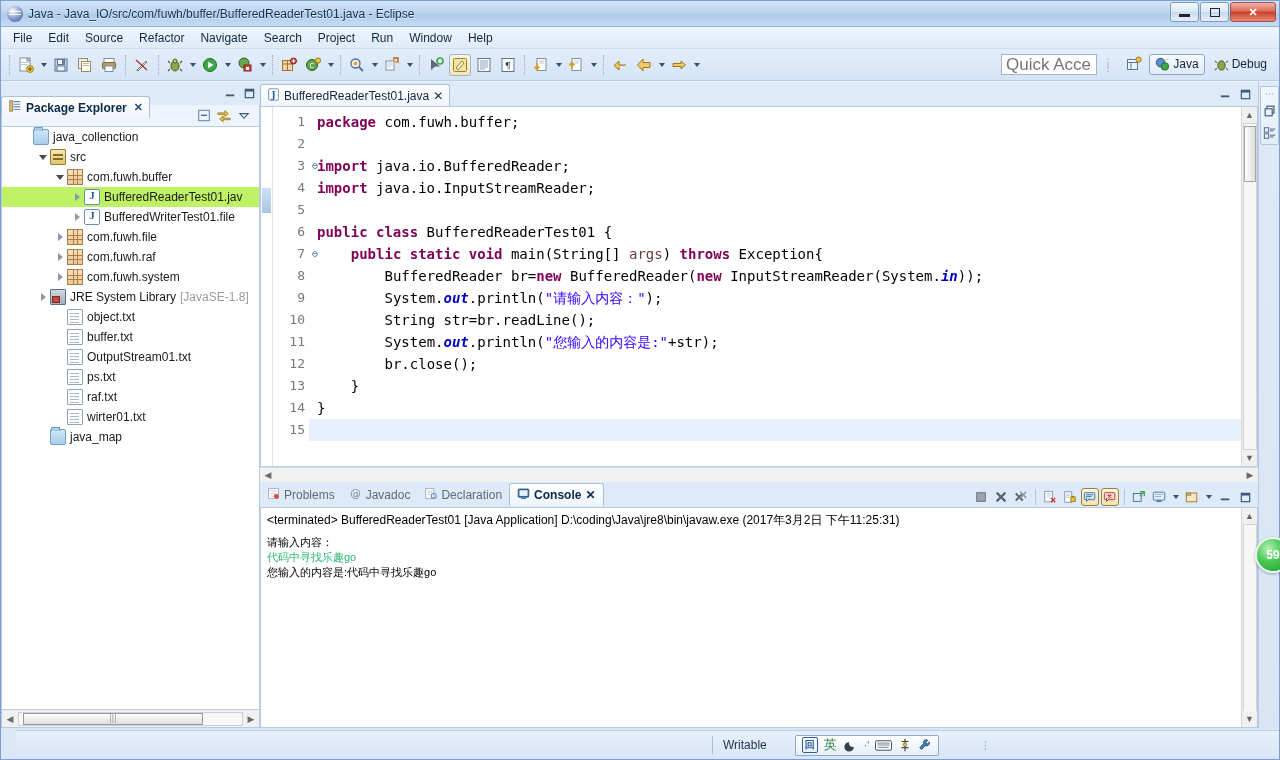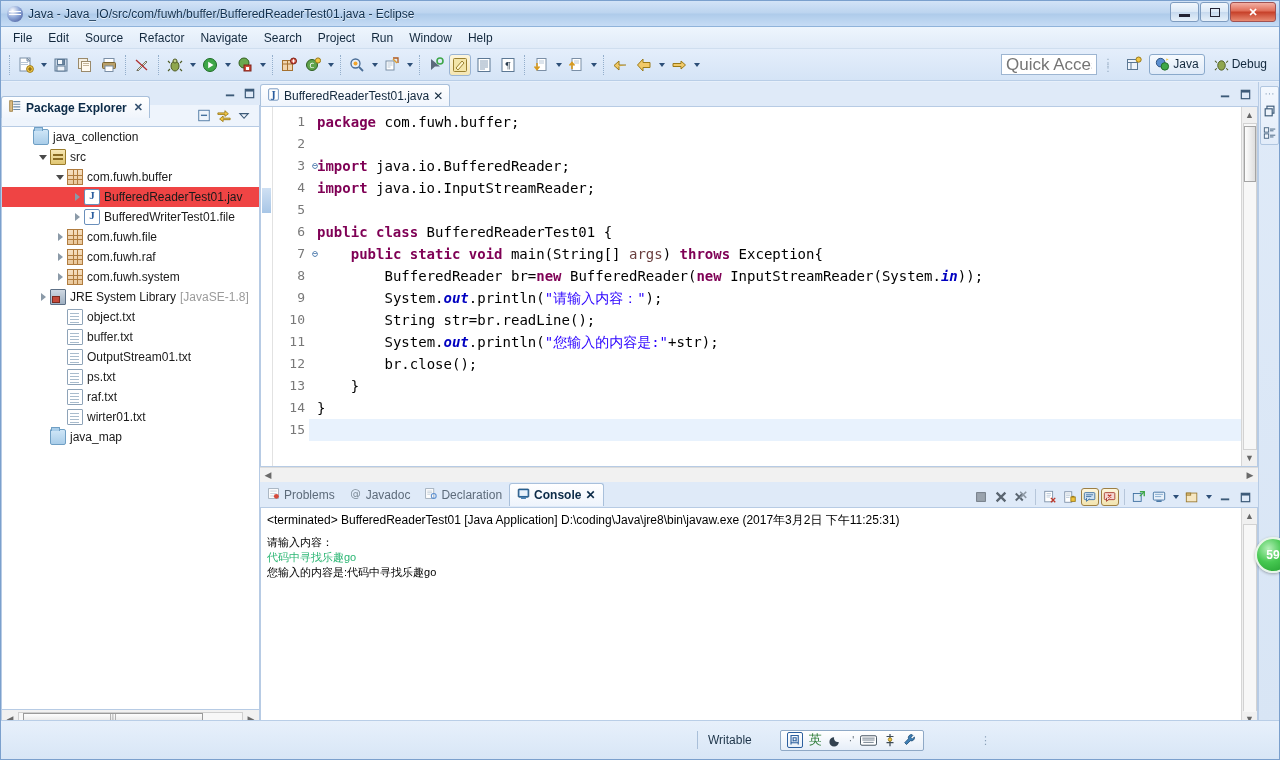--- a/index.html
+++ b/index.html
@@ -155,21 +155,21 @@
     display:flex; align-items:center; justify-content:flex-end; gap:6px; padding-right:8px;
   }
   #tree-box {
     flex: 1; background:#ffffff; border:1px solid #b7cbe4; border-top:none;
     overflow:hidden; position:relative;
   }
   .tree-row {
     height: 20px; display:flex; align-items:center; white-space:nowrap;
     font-size: 12px; color:#1a1a1a; cursor: default; padding-right:4px;
   }
-  .tree-row.selected { background:#ef4444; }
+  .tree-row.selected { background:#bef264; }
   .twisty {
     width: 14px; height:20px; display:flex; align-items:center; justify-content:center; flex:none;
   }
   .twisty.collapsed::after {
     content:""; border-top:4px solid transparent; border-bottom:4px solid transparent;
     border-left:5px solid #8b9aa8;
   }
   .twisty.expanded::after {
     content:""; border-left:4px solid transparent; border-right:4px solid transparent;
     border-top:5px solid #4a4a4a;
@@ -351,21 +351,21 @@
     width:36px; height:36px; border-radius:50%;
     background: radial-gradient(circle at 36% 30%, #b4f0b8 0%, #46c851 45%, #1f9a2d 100%);
     border:2px solid #e8f5e9;
     box-shadow: 0 1px 3px rgba(0,0,0,.3);
     display:flex; align-items:center; justify-content:center;
     color:#ffffff; font-size:12px; font-weight:bold;
   }
 
   
   #statusbar {
-    position:absolute; left:0; right:0; bottom:0; height:39px;
+    position:absolute; left:15px; right:0; bottom:0; height:29px;
     background: linear-gradient(180deg,#e7f0fb 0%, #d8e6f6 100%);
     border-top:1px solid #b9cee7;
     display:flex; align-items:center;
   }
   .sb-sep { width:0; height:18px; border-left:1px solid #a9bfd9; margin:0 10px;}
   .sb-text { font-size:12px; color:#1c3348; }
   .ime-bar {
     display:flex; align-items:center; gap:6px;
     height:21px; padding:0 6px;
     border:1px solid #8fa9c6; border-radius:2px;

